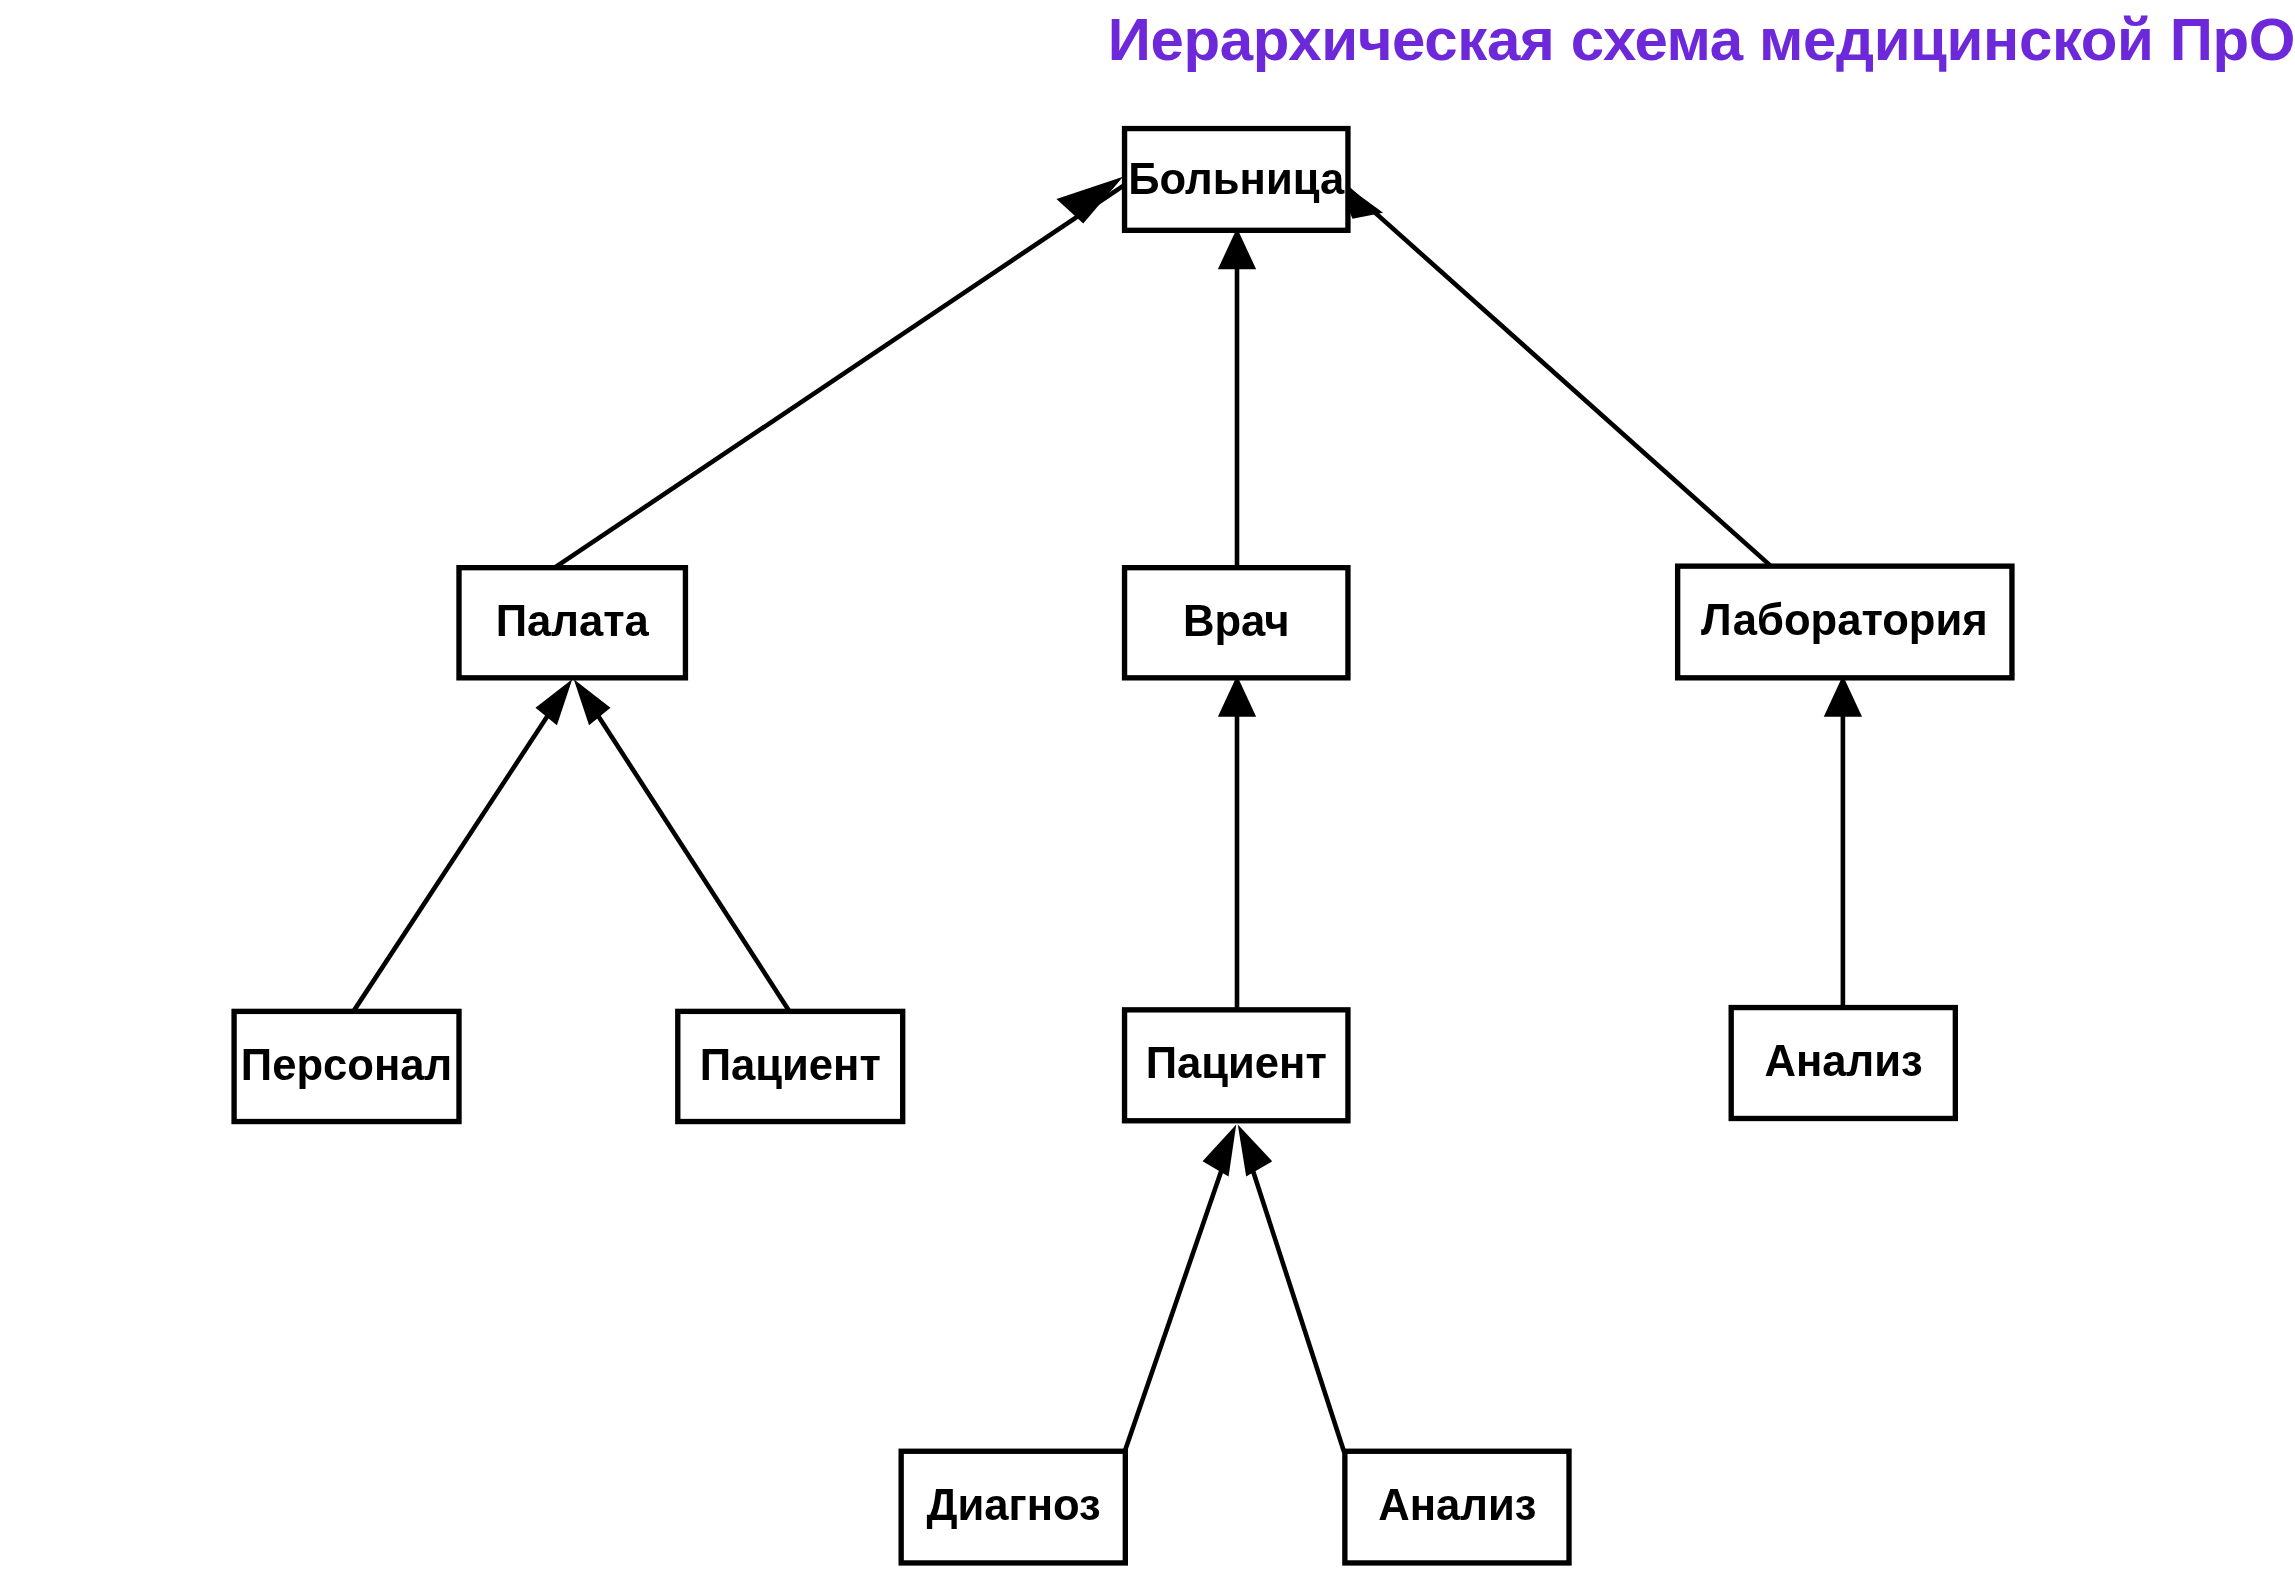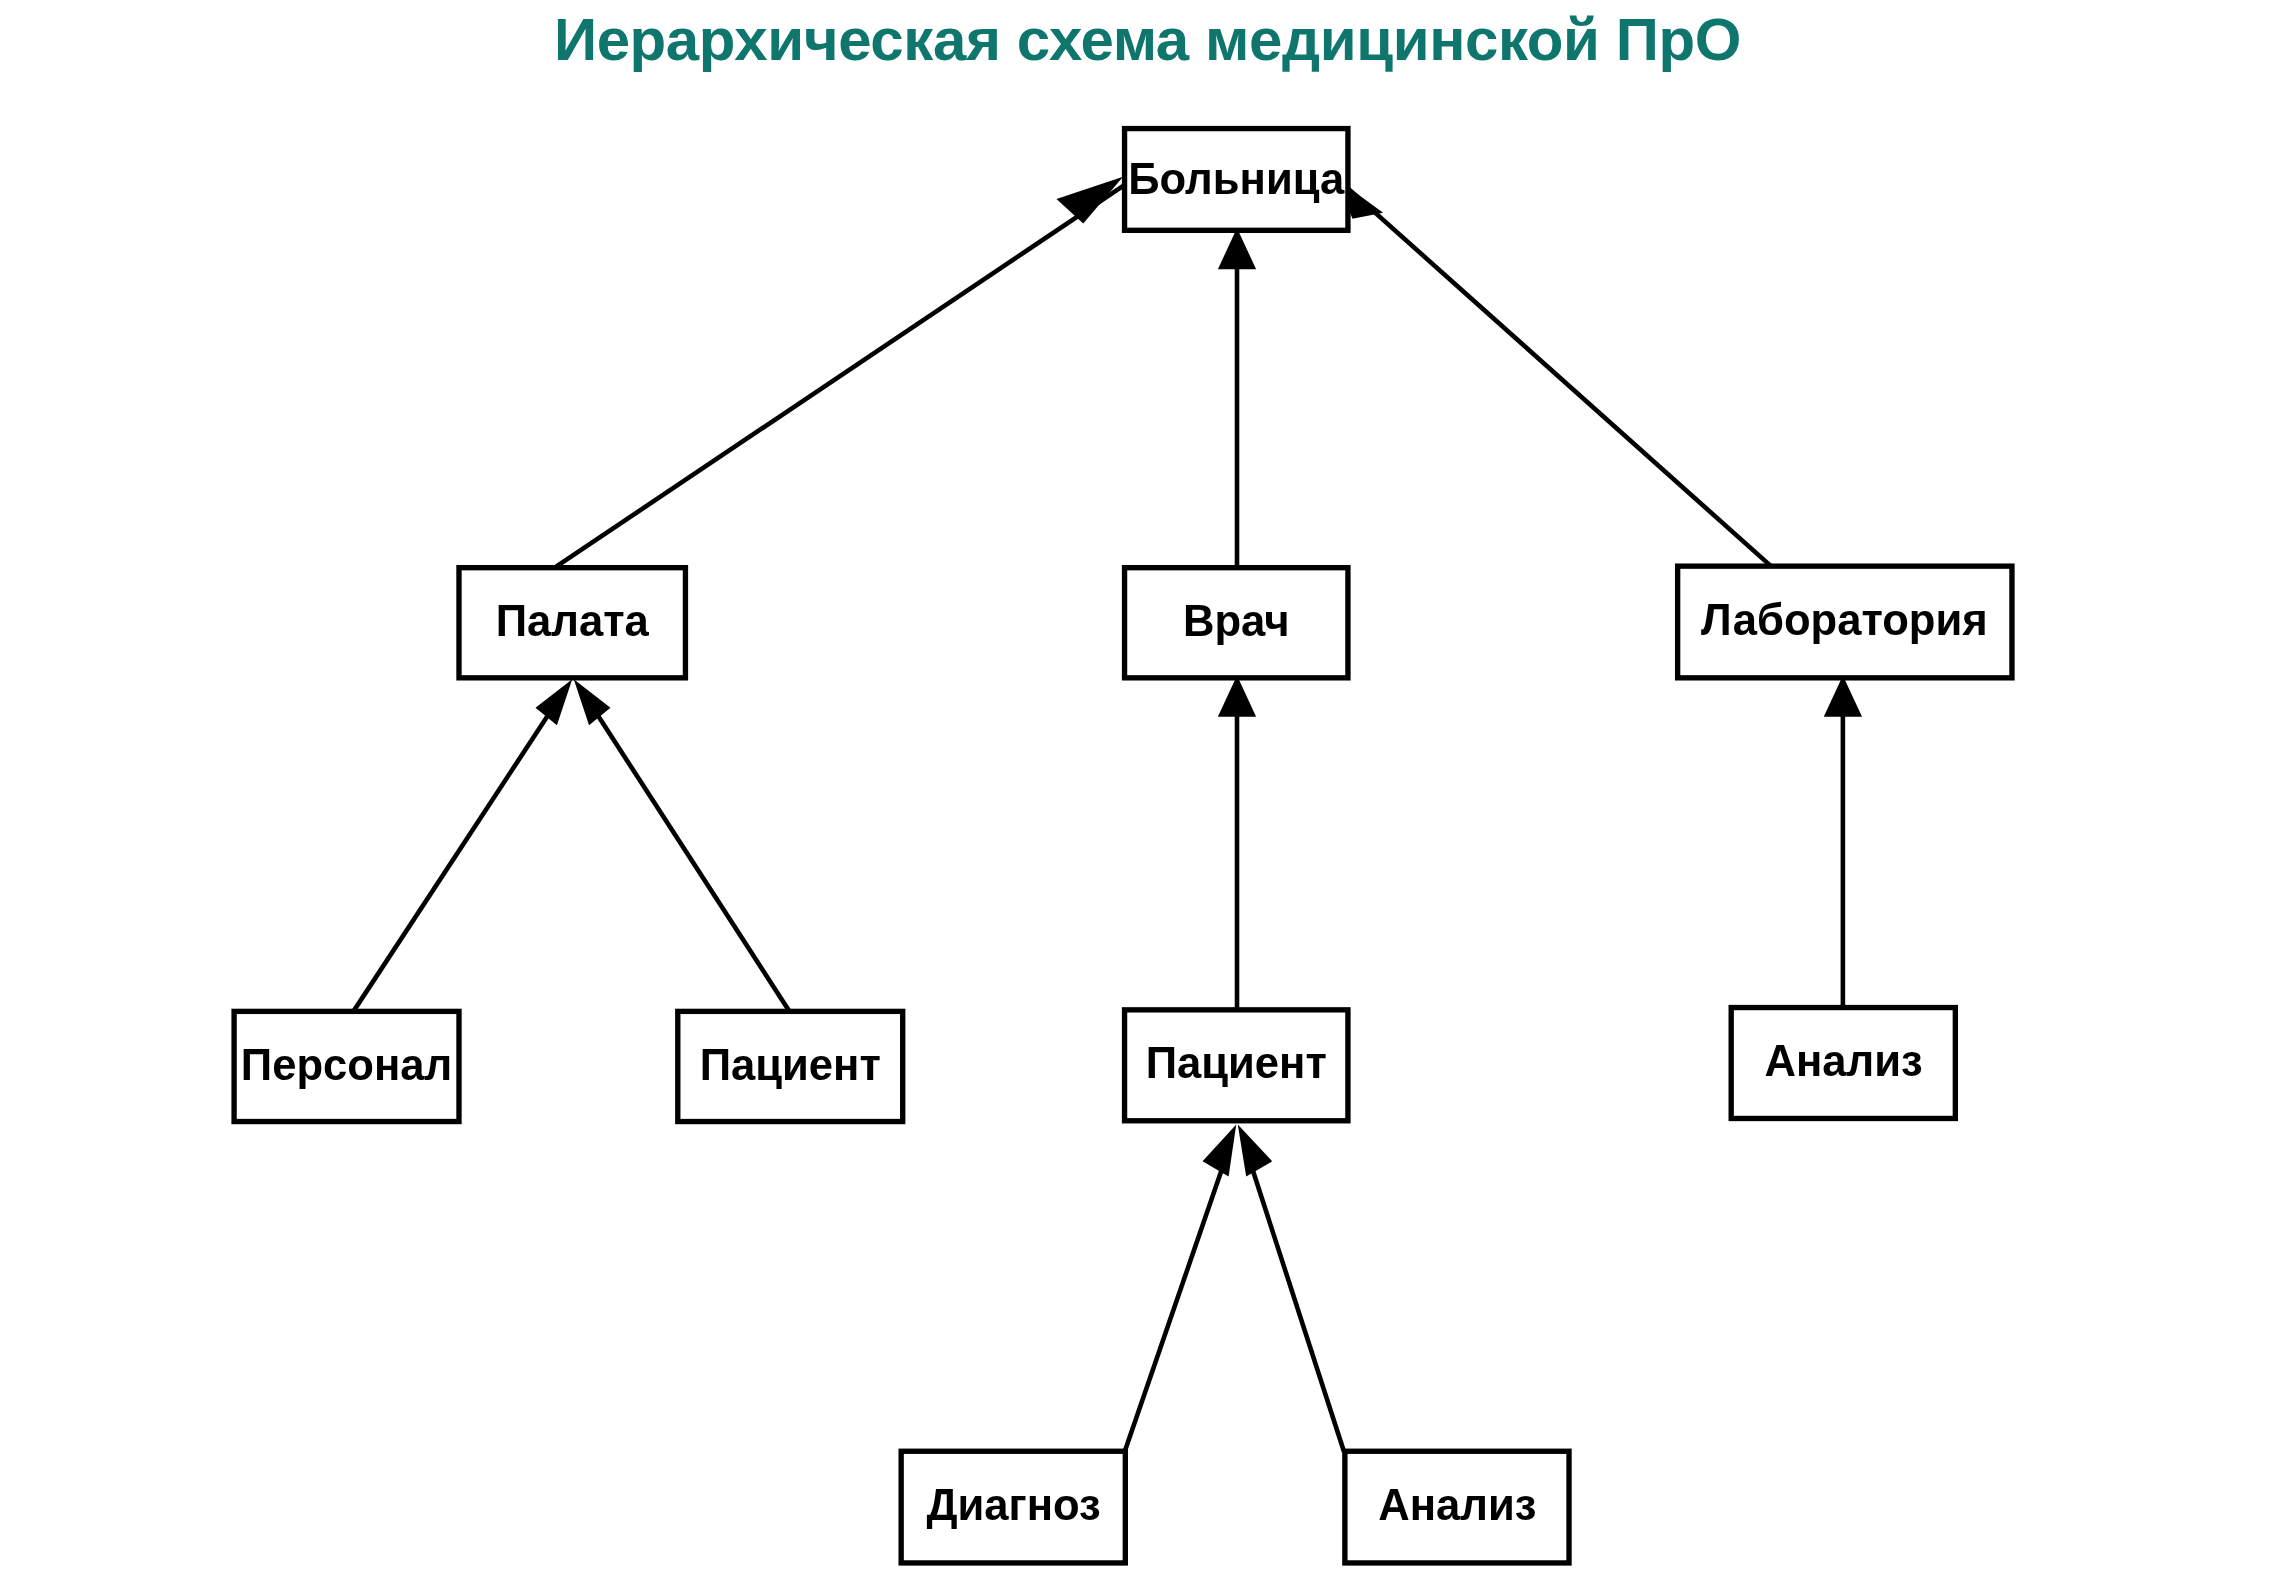--- a/index.html
+++ b/index.html
@@ -18,26 +18,26 @@
     position: relative;
     width: 2295px;
     height: 1589px;
     background: #ffffff;
   }
   #diagram-title {
     position: absolute;
     left: 0;
     top: 4.6px;
     width: 2295px;
-    text-align: center;
+    text-align: right;
     font-family: "Liberation Sans", "DejaVu Sans", sans-serif;
     font-weight: bold;
     font-size: 60px;
     letter-spacing: -0.4px;
-    color: #0f766e;
+    color: #6d28d9;
     white-space: nowrap;
   }
   svg#graph {
     position: absolute;
     left: 0;
     top: 0;
     width: 2295px;
     height: 1589px;
     display: block;
   }

